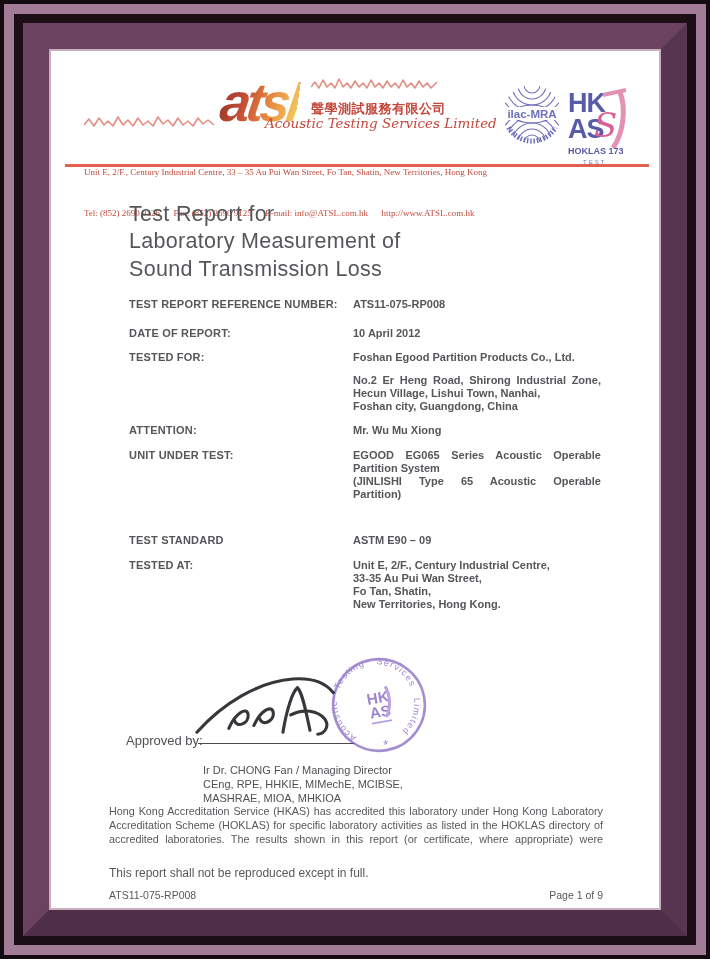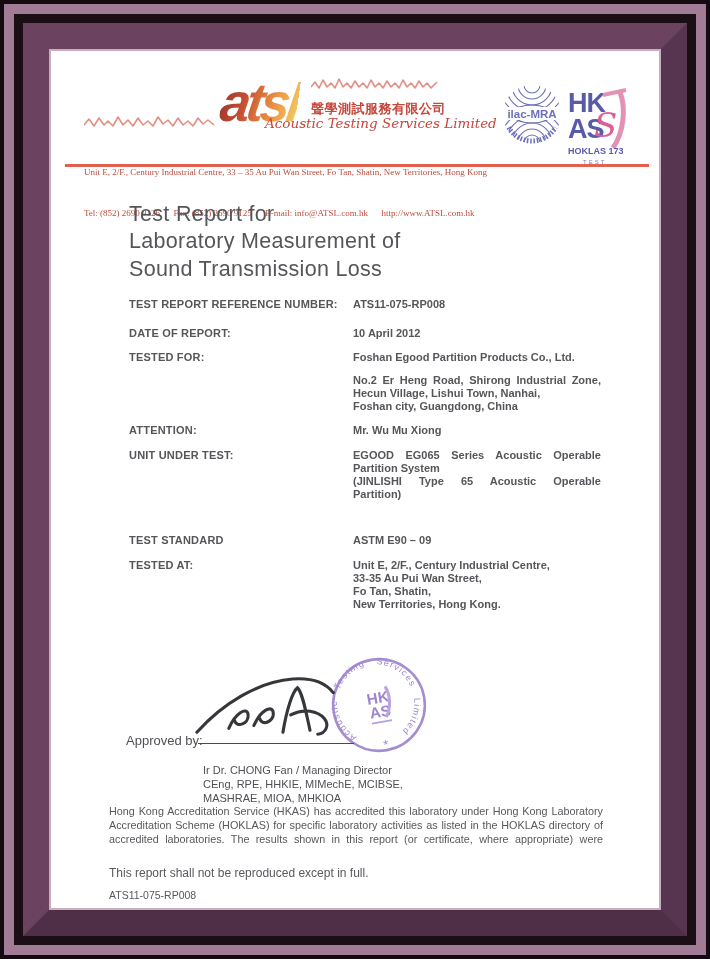--- a/index.html
+++ b/index.html
@@ -167,19 +167,20 @@
       <div class="abs apname" style="top:697px">Ir Dr. CHONG Fan / Managing Director</div>
       <div class="abs apname" style="top:711px">CEng, RPE, HHKIE, MIMechE, MCIBSE,</div>
       <div class="abs apname" style="top:725px">MASHRAE, MIOA, MHKIOA</div>
 
       <div class="para jl" style="top:753px">Hong Kong Accreditation Service (HKAS) has accredited this laboratory under Hong Kong Laboratory</div>
       <div class="para jl" style="top:767px">Accreditation Scheme (HOKLAS) for specific laboratory activities as listed in the HOKLAS directory of</div>
       <div class="para jl" style="top:781px">accredited laboratories. The results shown in this report (or certificate, where appropriate) were</div>
 
       <div class="abs fnote">This report shall not be reproduced except in full.</div>
       <div class="abs fref">ATS11-075-RP008</div>
+      <div class="abs fpage">Page 1 of 9</div>
 
      </div>
     </div>
    </div>
   </div>
  </div>
 </div>
 
 </body></html>

